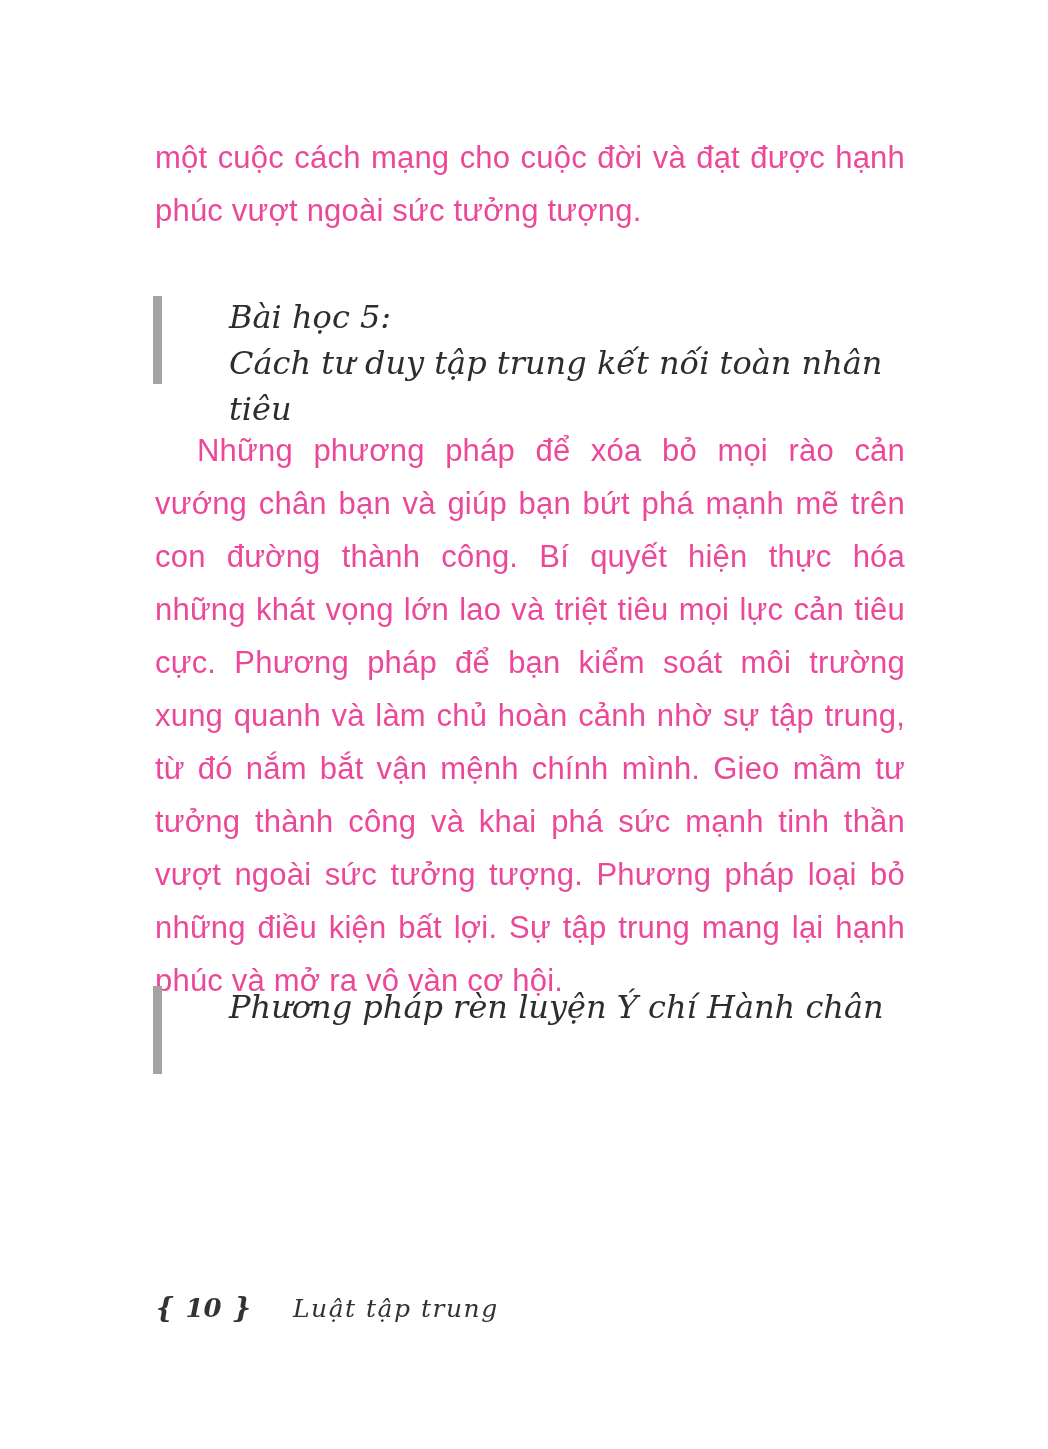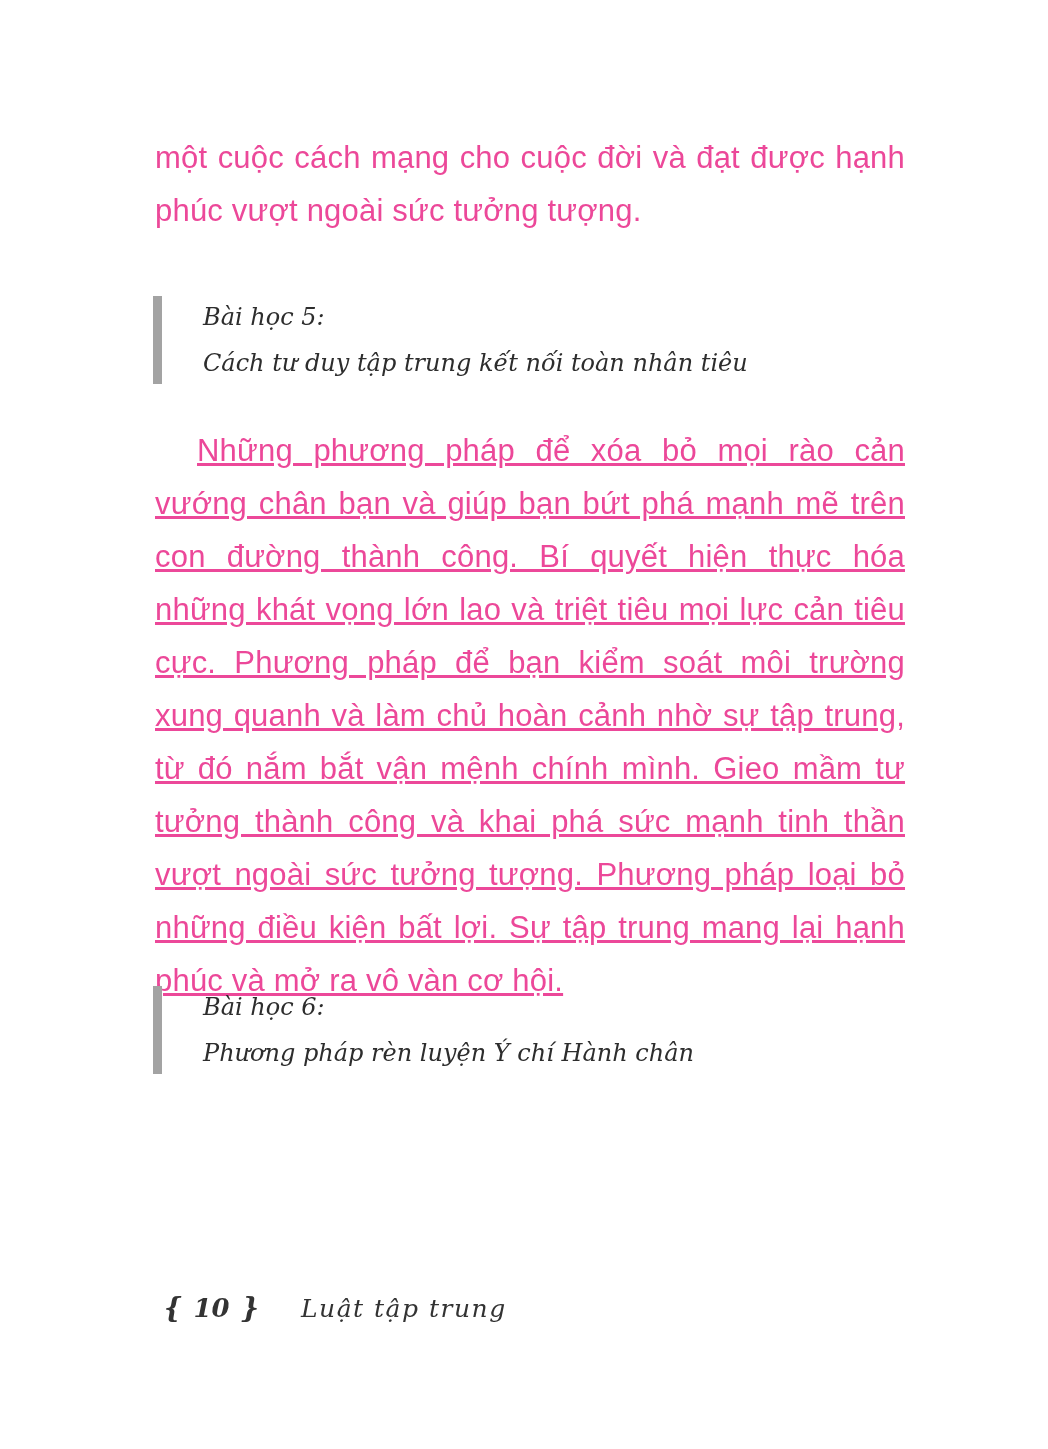--- a/index.html
+++ b/index.html
@@ -17,31 +17,31 @@
     left: 155px;
     width: 750px;
     font-size: 31px;
     line-height: 53px;
     letter-spacing: 0.2px;
     color: #ec4899;
     text-align: justify;
   }
   .indent { text-indent: 42px; }
   #para-continuation { top: 131px; }
-  #para-lesson5 { top: 424px; text-decoration: underline; }
+  #para-lesson5 { top: 424px; }
   #para-lesson6 { top: 1108px; }
 
   .lesson-heading {
     position: absolute;
     left: 153px;
     width: 760px;
-    padding-left: 50px;
+    padding-left: 76px;
     font-family: "DejaVu Serif", "Liberation Serif", serif;
     font-style: italic;
-    font-size: 24px;
+    font-size: 32px;
     line-height: 46px;
     color: #2d2d2d;
   }
   #heading-lesson5 { top: 294px; height: 92px; }
   #heading-lesson6 { top: 984px; height: 92px; }
   .accent-bar {
     position: absolute;
     left: 0;
     top: 2px;
     bottom: 2px;
@@ -51,21 +51,20 @@
 
   .footer {
     position: absolute;
     top: 1292px;
     left: 156px;
     font-family: "DejaVu Serif", "Liberation Serif", serif;
     font-style: italic;
     font-size: 25px;
     color: #333333;
     white-space: nowrap;
-    margin-left: 8px;
   }
   .footer .brace { font-weight: bold; font-size: 27px; }
   .footer .pagenum { font-weight: bold; font-size: 26px; margin: 0 12px; }
   .footer .booktitle { margin-left: 42px; letter-spacing: 1.5px; }
 </style>
 </head>
 <body>
 
 <div class="page">
 
@@ -74,21 +73,20 @@
   <div class="lesson-heading" id="heading-lesson5">
     <span class="accent-bar"></span>
     <div class="heading-line">Bài học 5:</div>
     <div class="heading-line">Cách tư duy tập trung kết nối toàn nhân tiêu</div>
   </div>
 
   <p class="para indent" id="para-lesson5">Những phương pháp để xóa bỏ mọi rào cản vướng chân bạn và giúp bạn bứt phá mạnh mẽ trên con đường thành công. Bí quyết hiện thực hóa những khát vọng lớn lao và triệt tiêu mọi lực cản tiêu cực. Phương pháp để bạn kiểm soát môi trường xung quanh và làm chủ hoàn cảnh nhờ sự tập trung, từ đó nắm bắt vận mệnh chính mình. Gieo mầm tư tưởng thành công và khai phá sức mạnh tinh thần vượt ngoài sức tưởng tượng. Phương pháp loại bỏ những điều kiện bất lợi. Sự tập trung mang lại hạnh phúc và mở ra vô vàn cơ hội.</p>
 
   <div class="lesson-heading" id="heading-lesson6">
     <span class="accent-bar"></span>
-    <div class="heading-line">Bài học 6:</div>
     <div class="heading-line">Phương pháp rèn luyện Ý chí Hành chân</div>
   </div>
 
 
   <div class="footer">
     <span class="brace">{</span><span class="pagenum">10</span><span class="brace">}</span><span class="booktitle">Luật tập trung</span>
   </div>
 
 </div>
 

